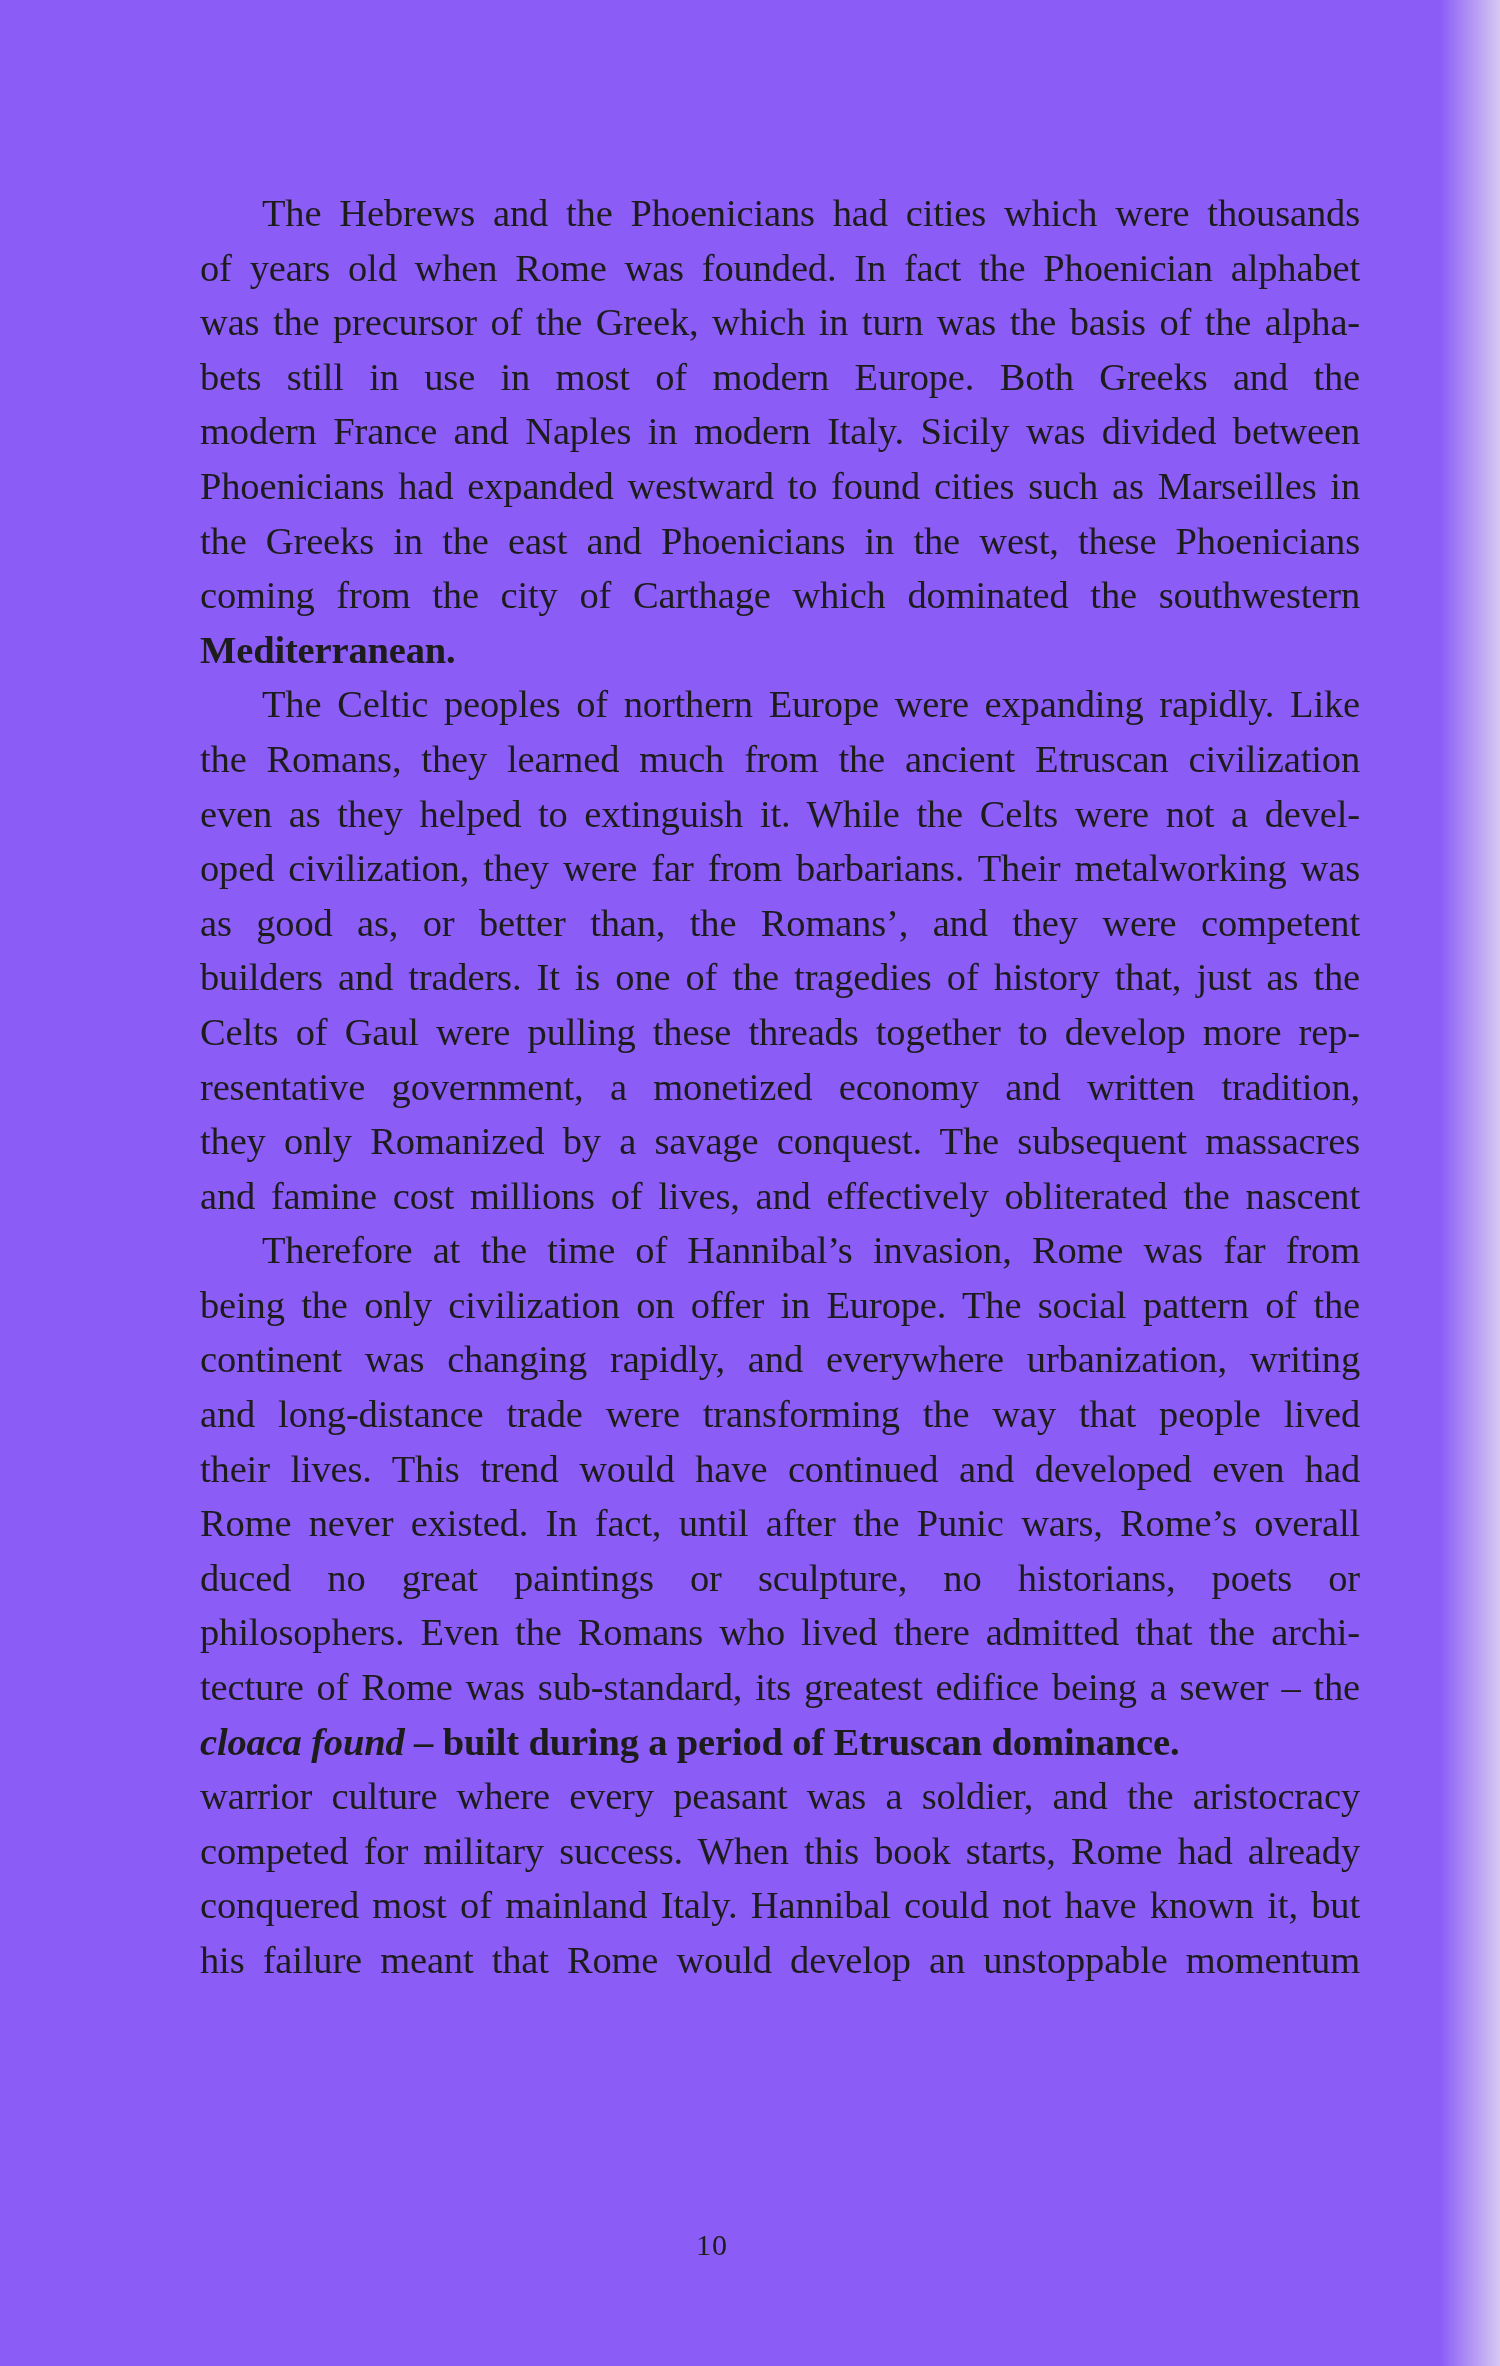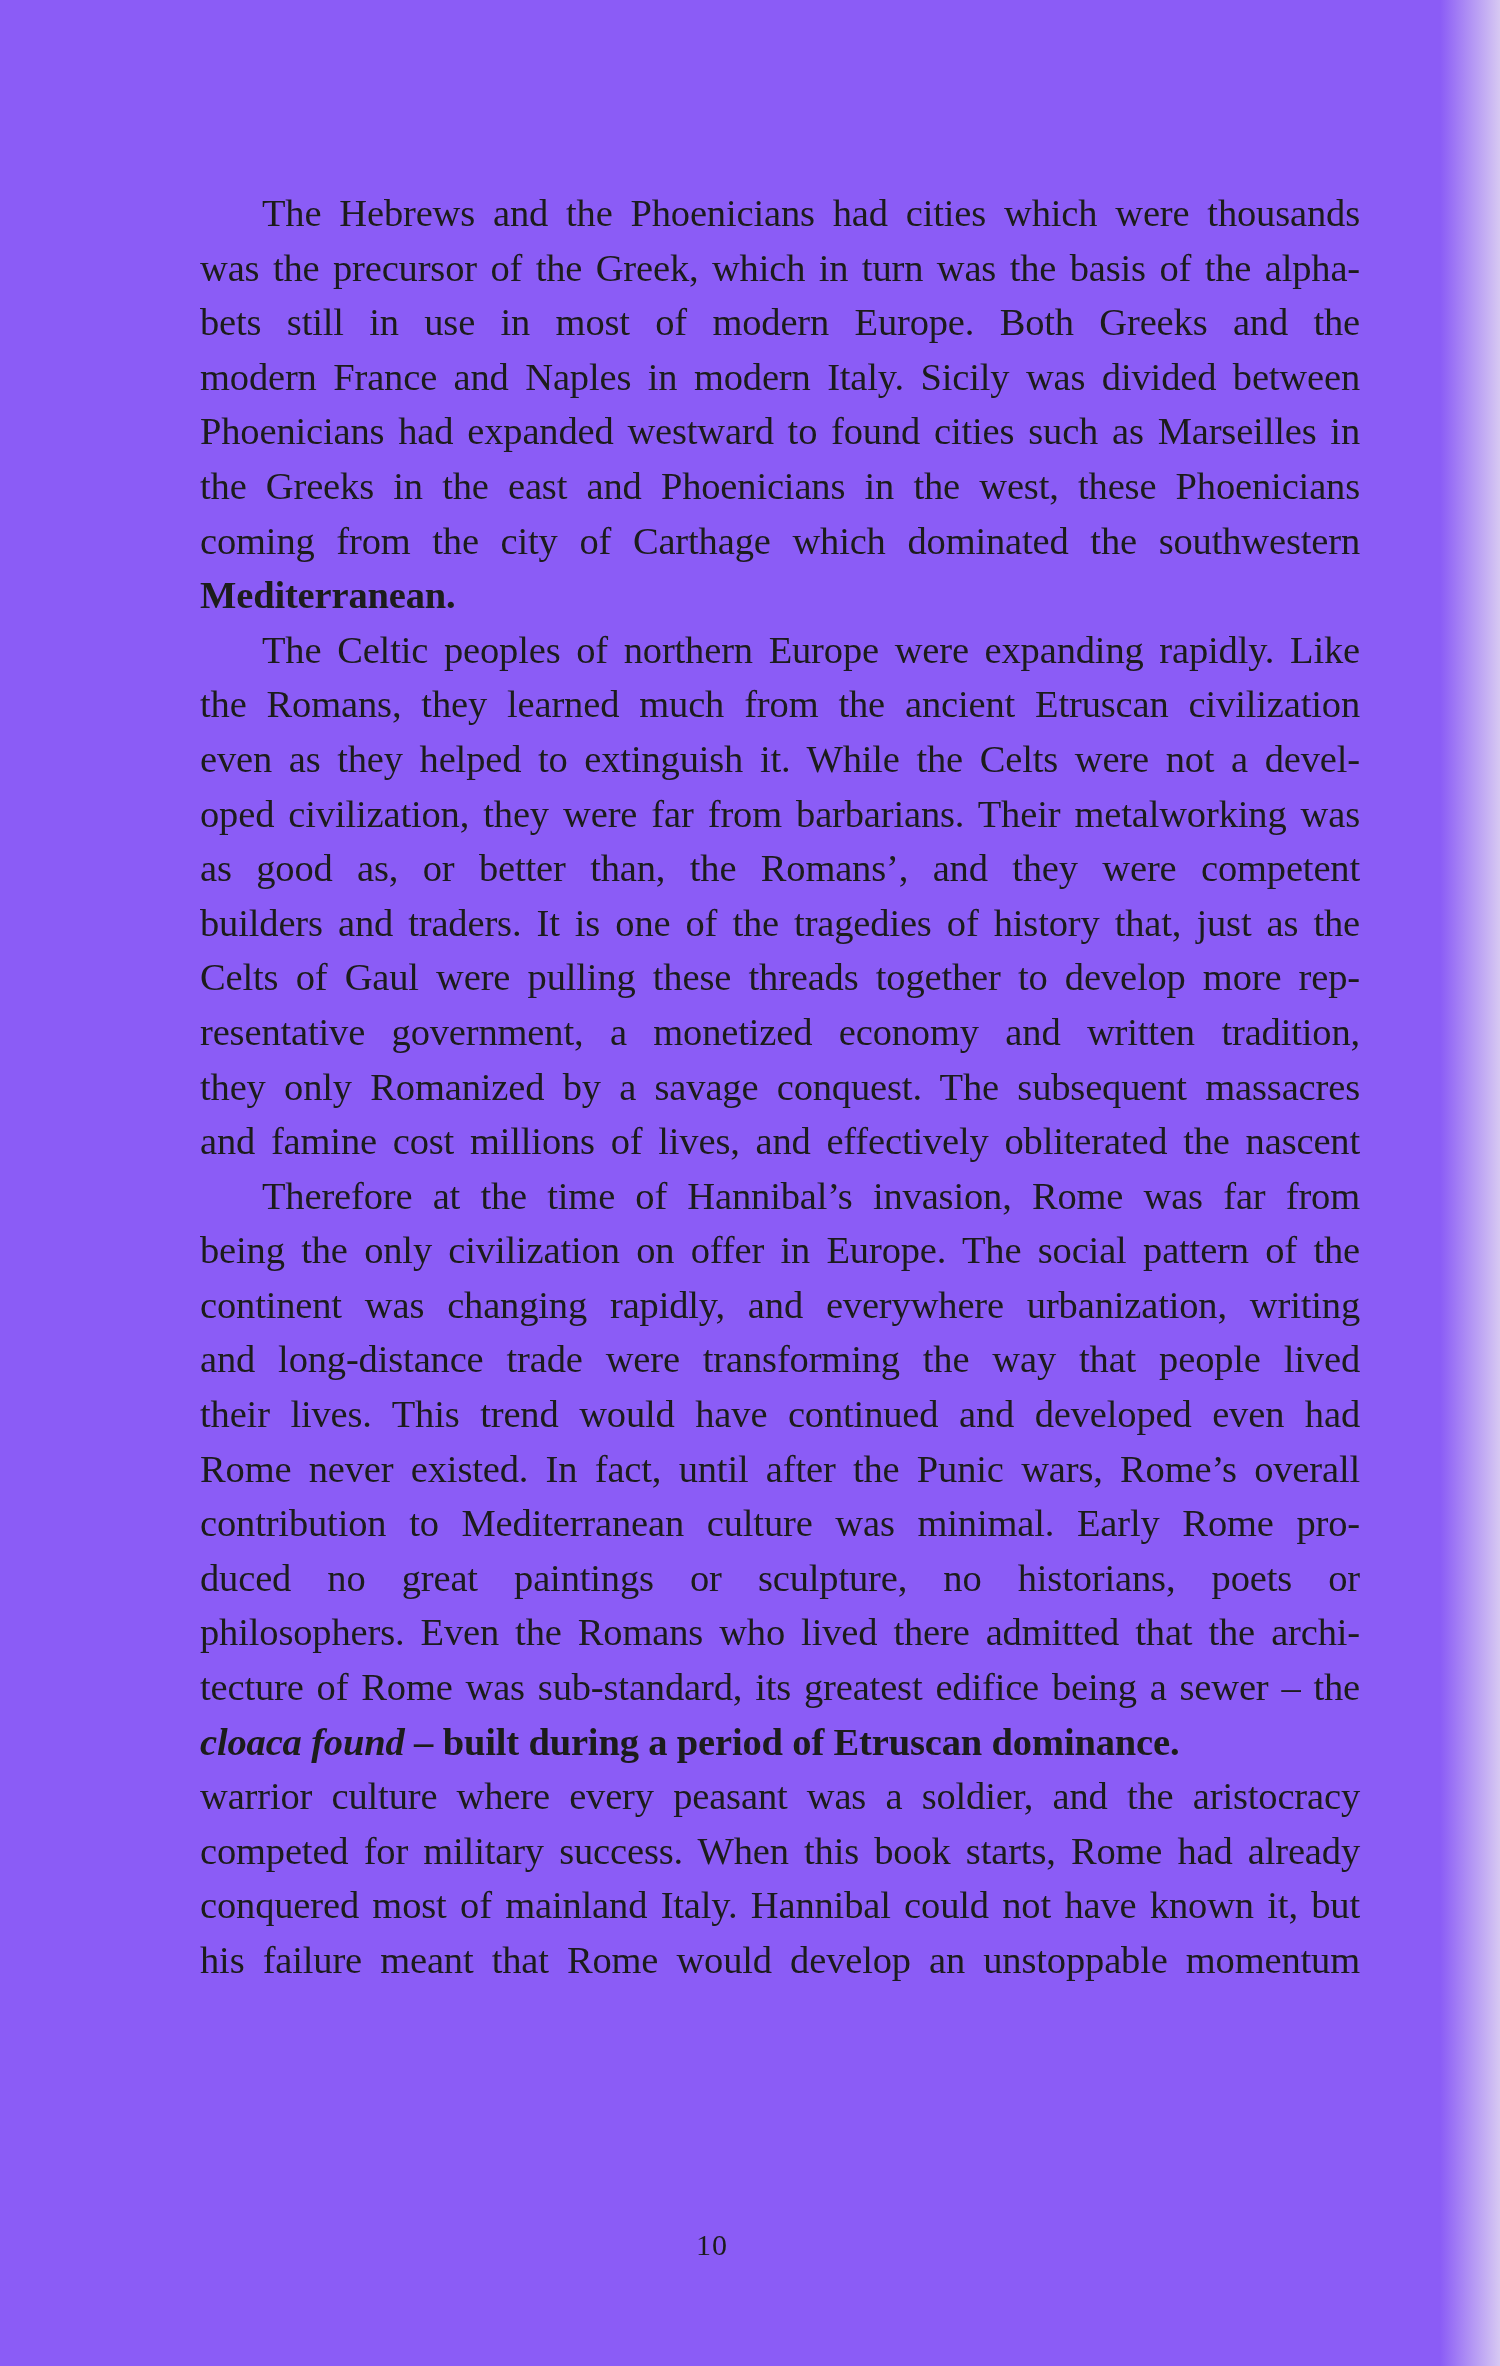--- a/index.html
+++ b/index.html
@@ -75,20 +75,21 @@
   }
 </style>
 </head>
 <body>
 
 <div class="page">
   <div class="text-column">
 
     <div class="paragraph">
       <span class="line first">The Hebrews and the Phoenicians had cities which were thousands</span>
+      <span class="line">of years old when Rome was founded. In fact the Phoenician alphabet</span>
       <span class="line">was the precursor of the Greek, which in turn was the basis of the alpha-</span>
       <span class="line">bets still in use in most of modern Europe. Both Greeks and the</span>
       <span class="line">modern France and Naples in modern Italy. Sicily was divided between</span>
       <span class="line">Phoenicians had expanded westward to found cities such as Marseilles in</span>
       <span class="line">the Greeks in the east and Phoenicians in the west, these Phoenicians</span>
       <span class="line">coming from the city of Carthage which dominated the southwestern</span>
       <span class="line last">Mediterranean.</span>
     </div>
 
     <div class="paragraph">
@@ -104,21 +105,20 @@
       <span class="line">and famine cost millions of lives, and effectively obliterated the nascent</span>
     </div>
 
     <div class="paragraph">
       <span class="line first">Therefore at the time of Hannibal’s invasion, Rome was far from</span>
       <span class="line">being the only civilization on offer in Europe. The social pattern of the</span>
       <span class="line">continent was changing rapidly, and everywhere urbanization, writing</span>
       <span class="line">and long-distance trade were transforming the way that people lived</span>
       <span class="line">their lives. This trend would have continued and developed even had</span>
       <span class="line">Rome never existed. In fact, until after the Punic wars, Rome’s overall</span>
-      <span class="line">contribution to Mediterranean culture was minimal. Early Rome pro-</span>
       <span class="line">duced no great paintings or sculpture, no historians, poets or</span>
       <span class="line">philosophers. Even the Romans who lived there admitted that the archi-</span>
       <span class="line">tecture of Rome was sub-standard, its greatest edifice being a sewer – the</span>
       <span class="line last"><i>cloaca found</i><span> – built during a period of Etruscan dominance.</span></span>
     </div>
 
     <div class="paragraph">
       <span class="line">warrior culture where every peasant was a soldier, and the aristocracy</span>
       <span class="line">competed for military success. When this book starts, Rome had already</span>
       <span class="line">conquered most of mainland Italy. Hannibal could not have known it, but</span>

